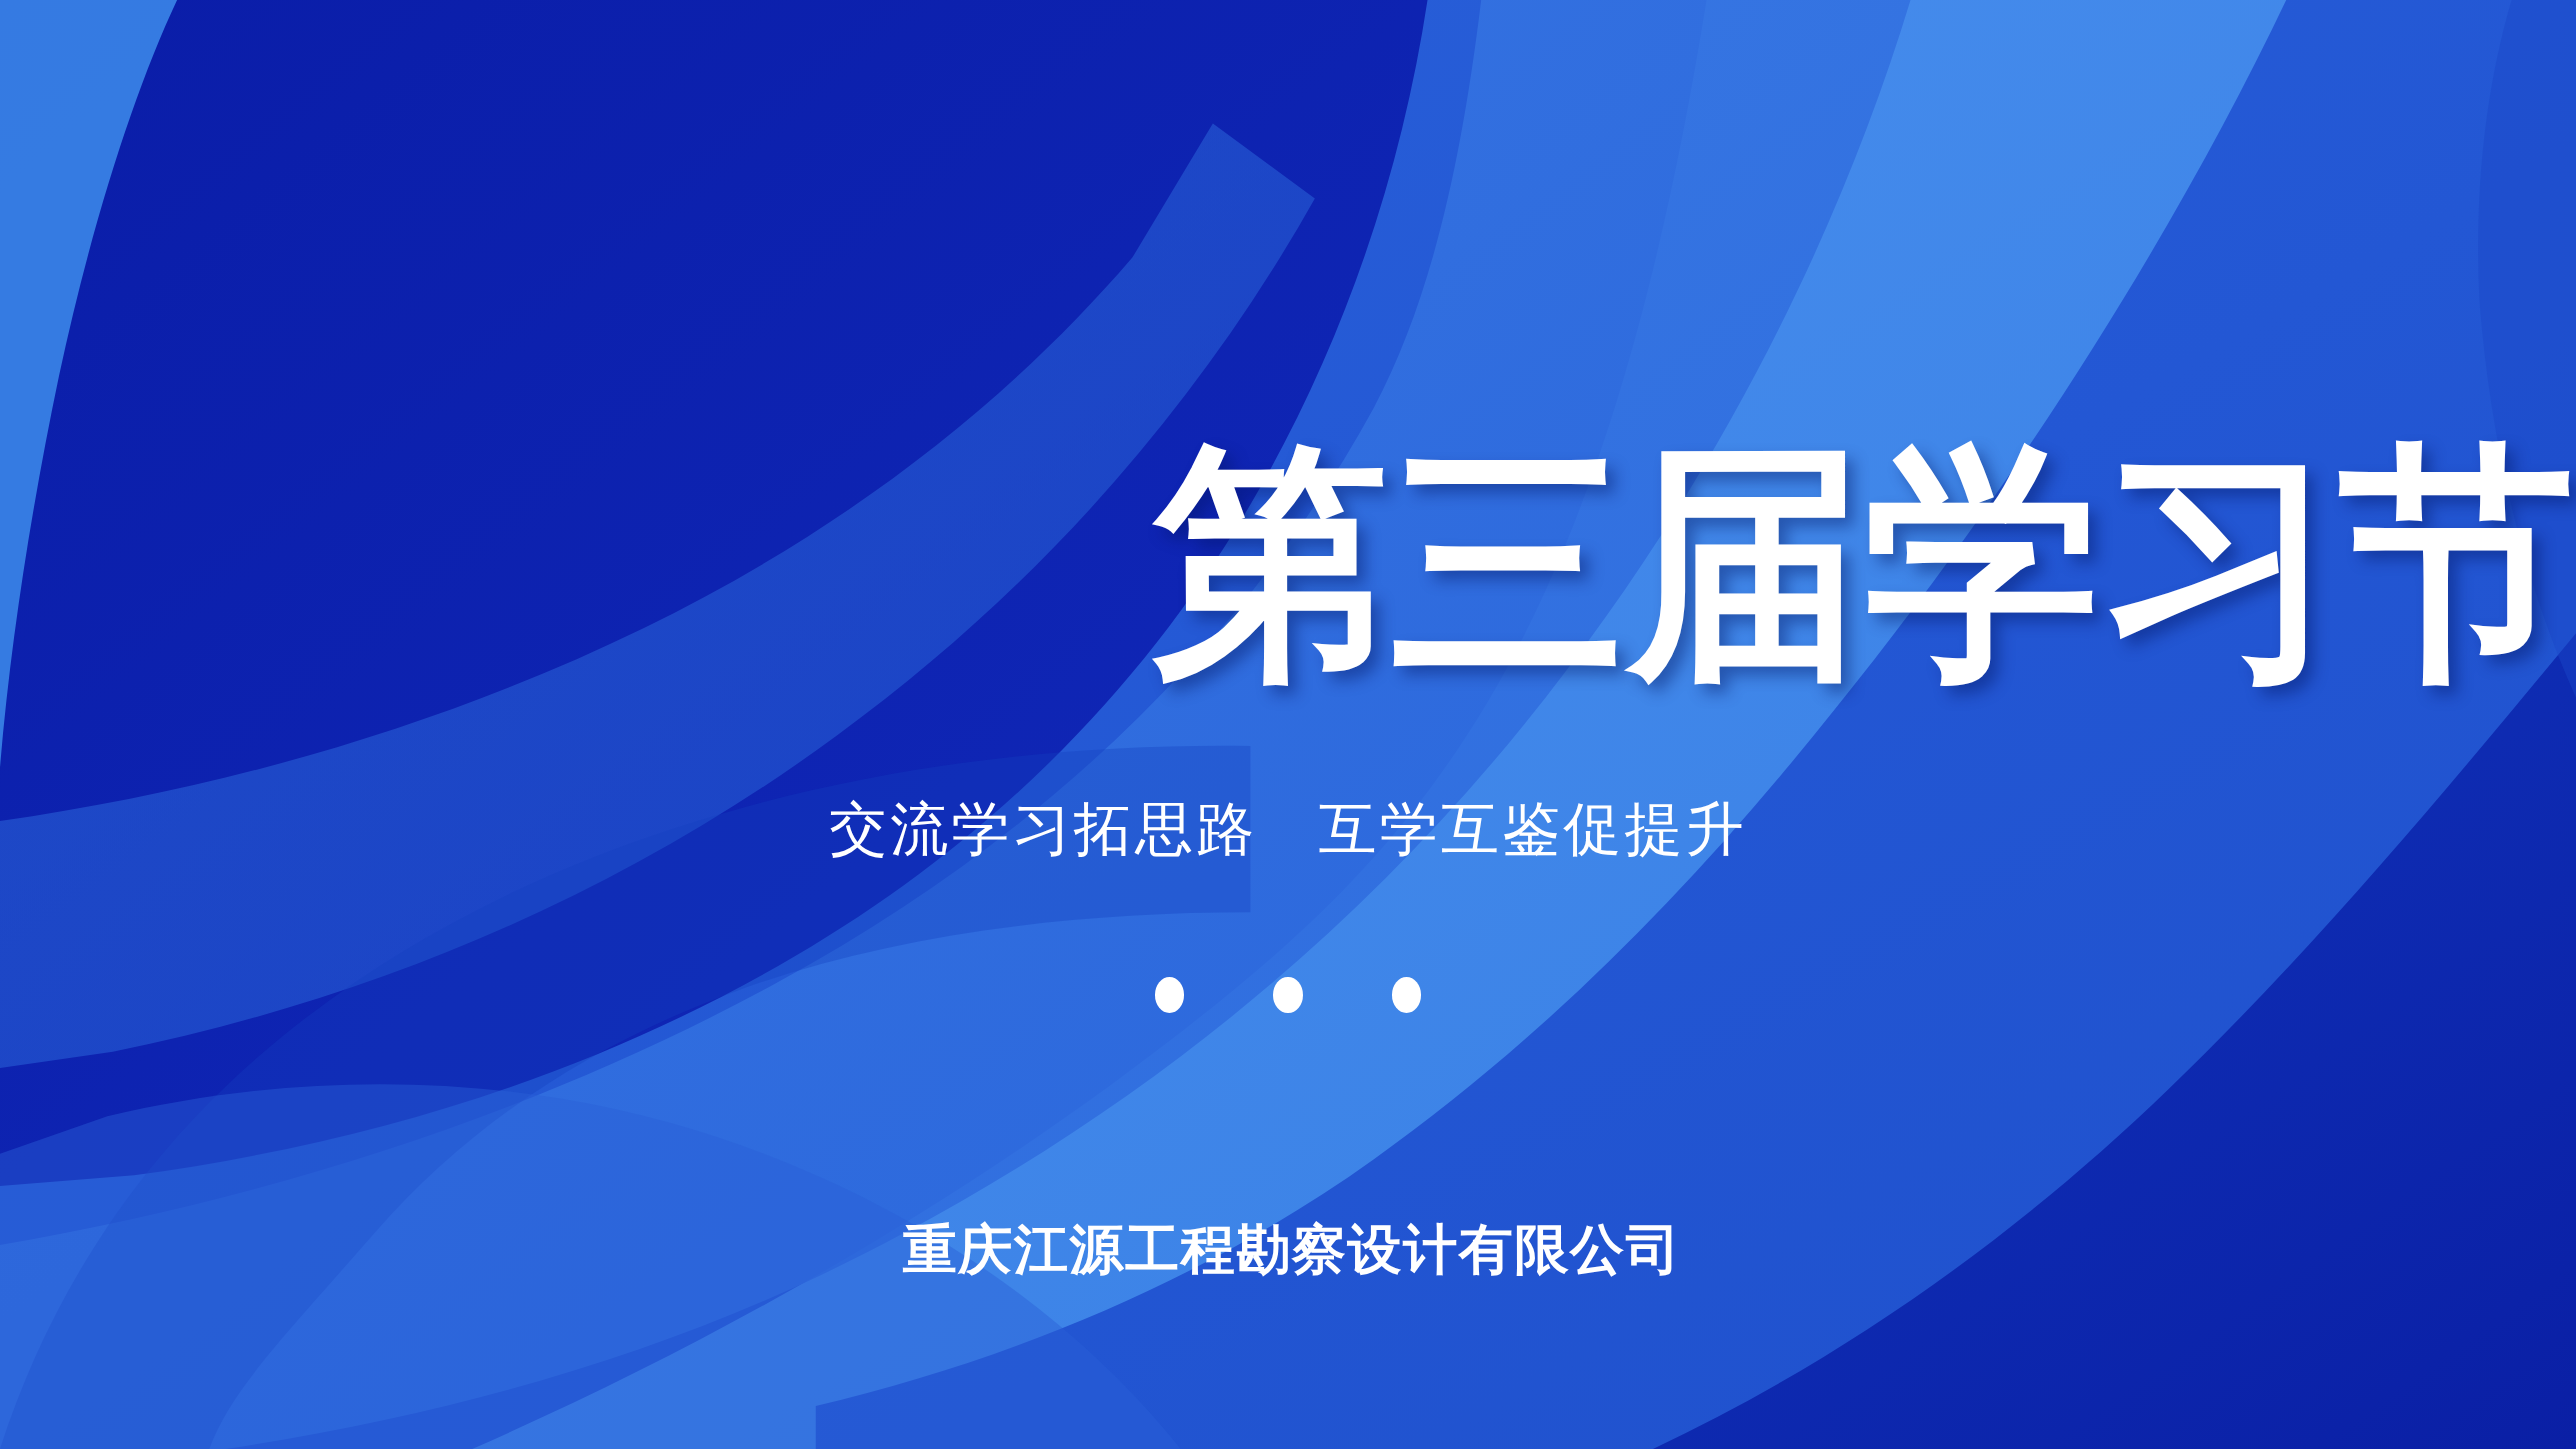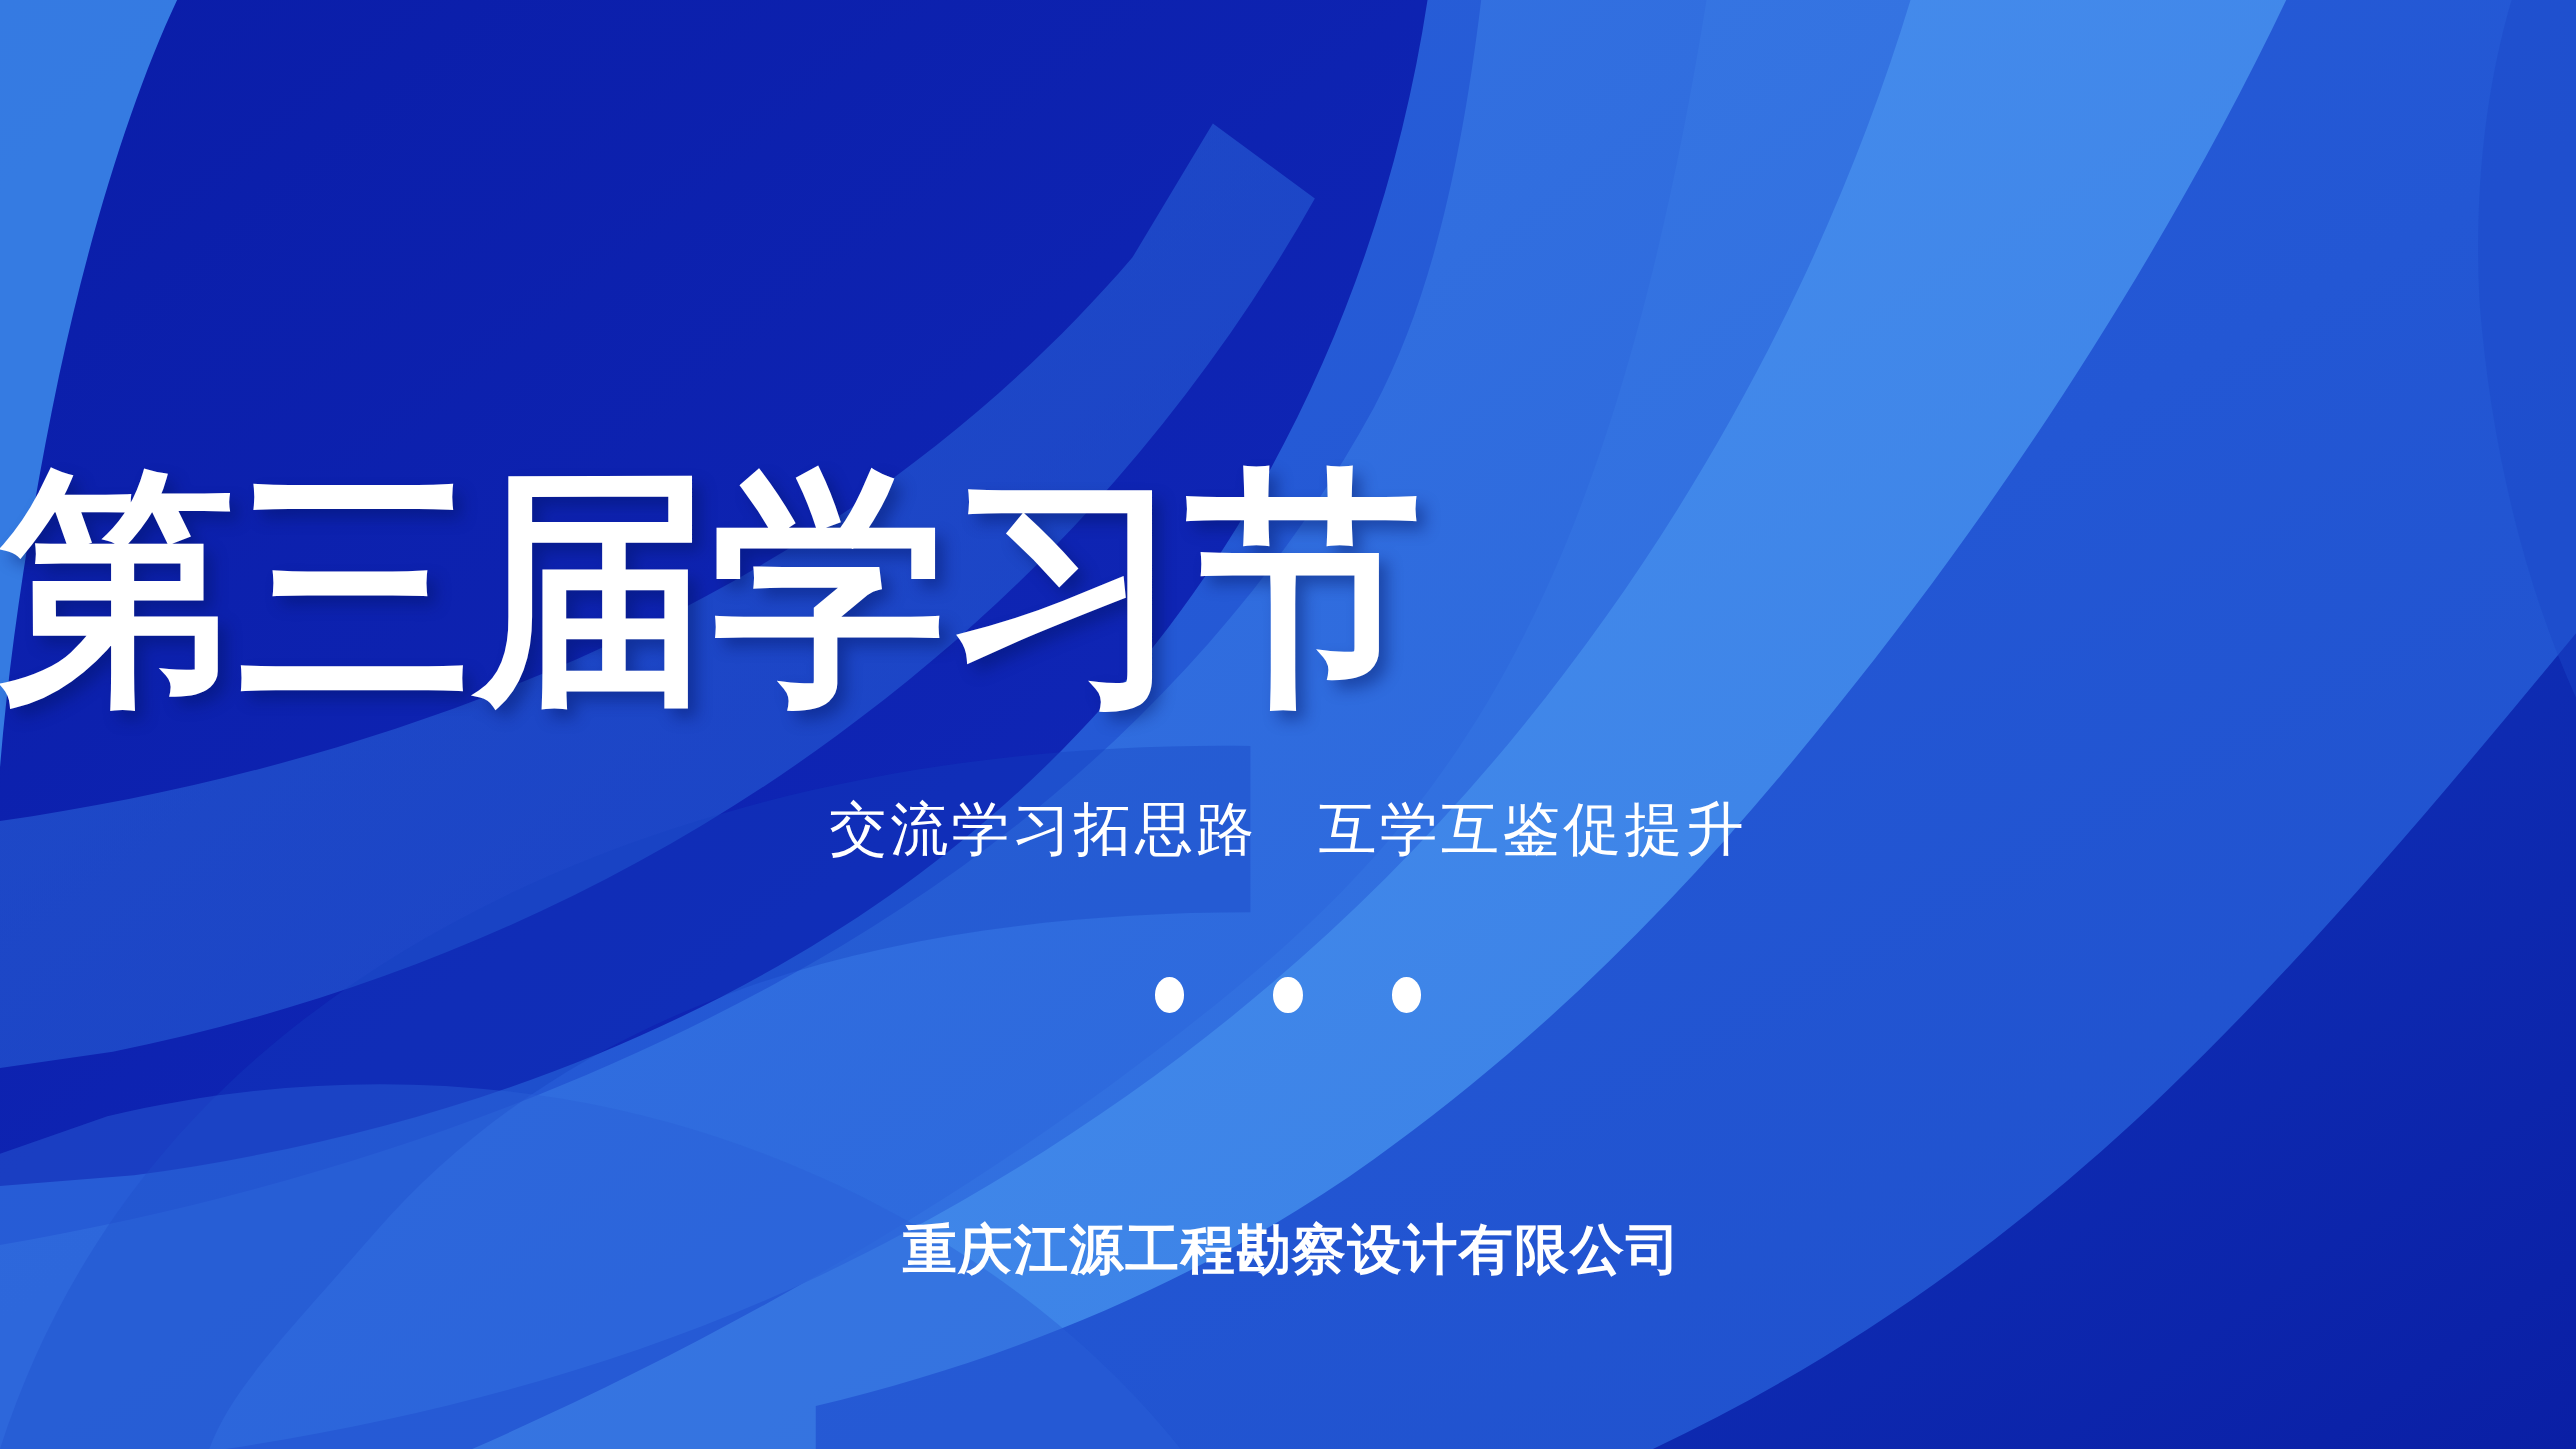--- a/index.html
+++ b/index.html
@@ -32,24 +32,24 @@
 
   
   #content {
     position: absolute;
     inset: 0;
     z-index: 5;
   }
 
   .title-block {
     position: absolute;
-    top: 459px;
+    top: 434px;
     left: 0;
     width: 2576px;
-    text-align: left;
+    text-align: right;
   }
 
   .main-title {
     display: inline-block;
     font-family: "Liberation Sans", "DejaVu Sans", sans-serif;
     font-size: 236px;
     font-weight: 700;
     line-height: 1.04;
     color: #ffffff;
     letter-spacing: 0.005em;

